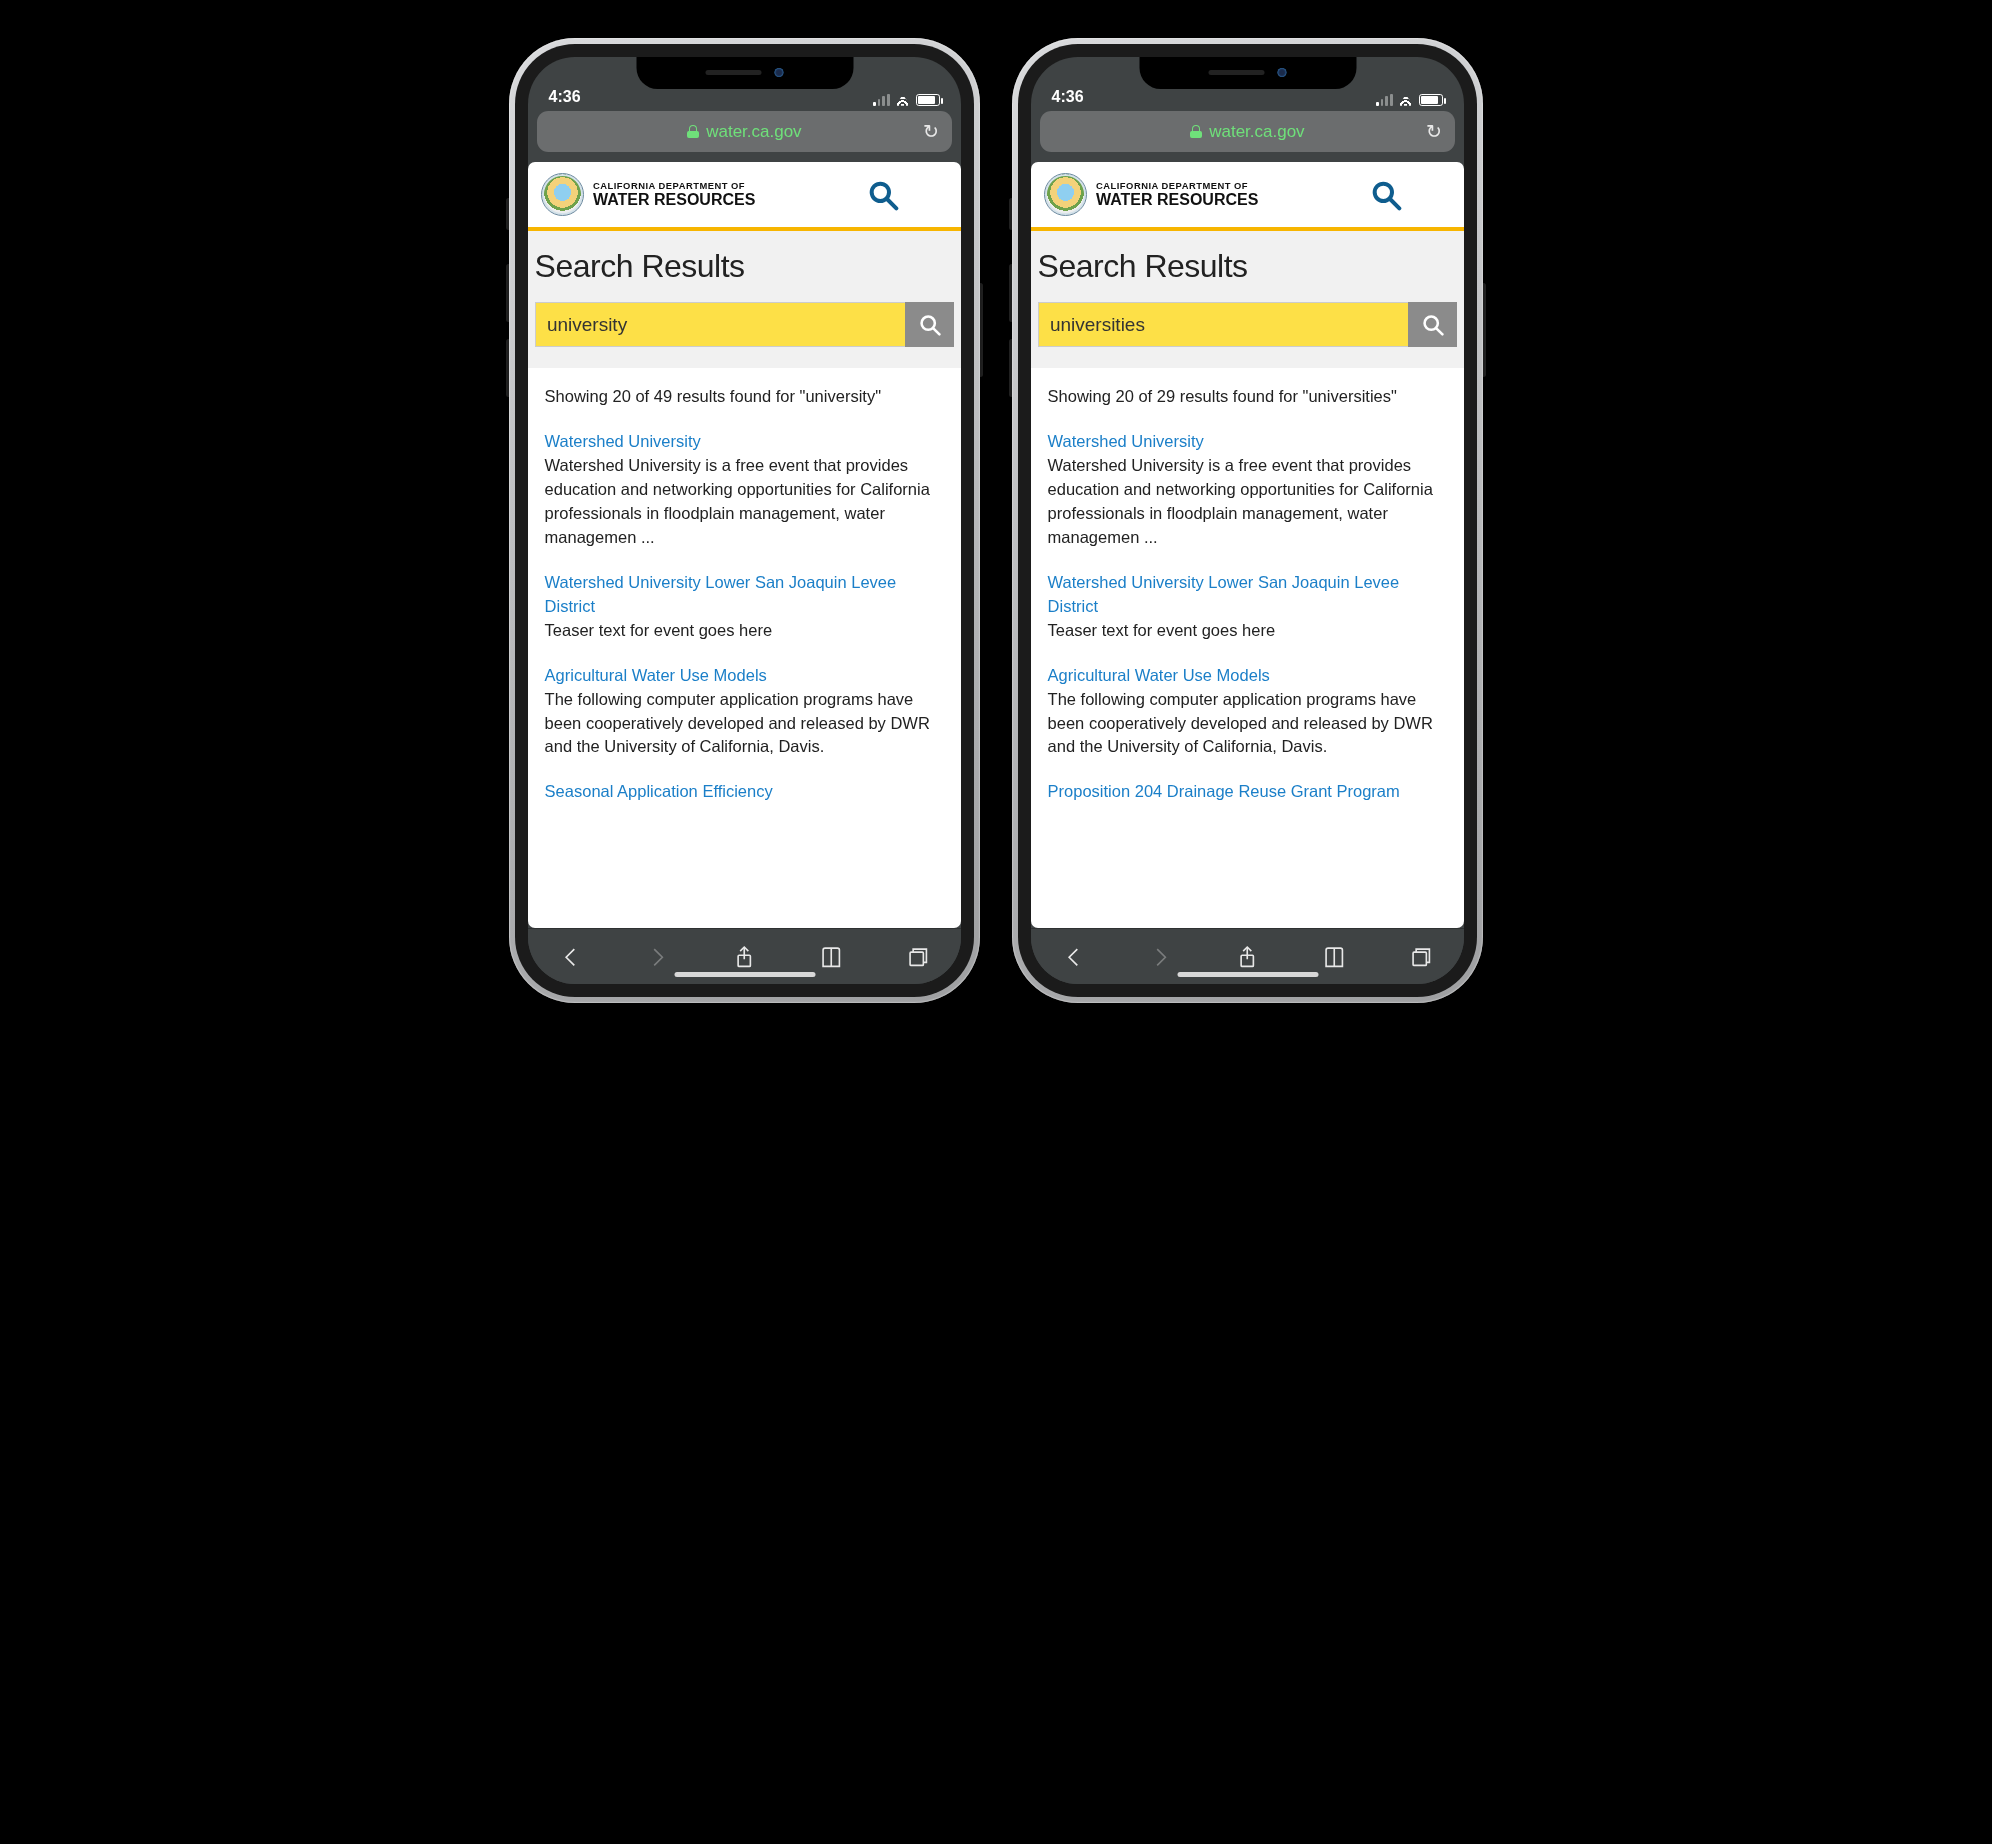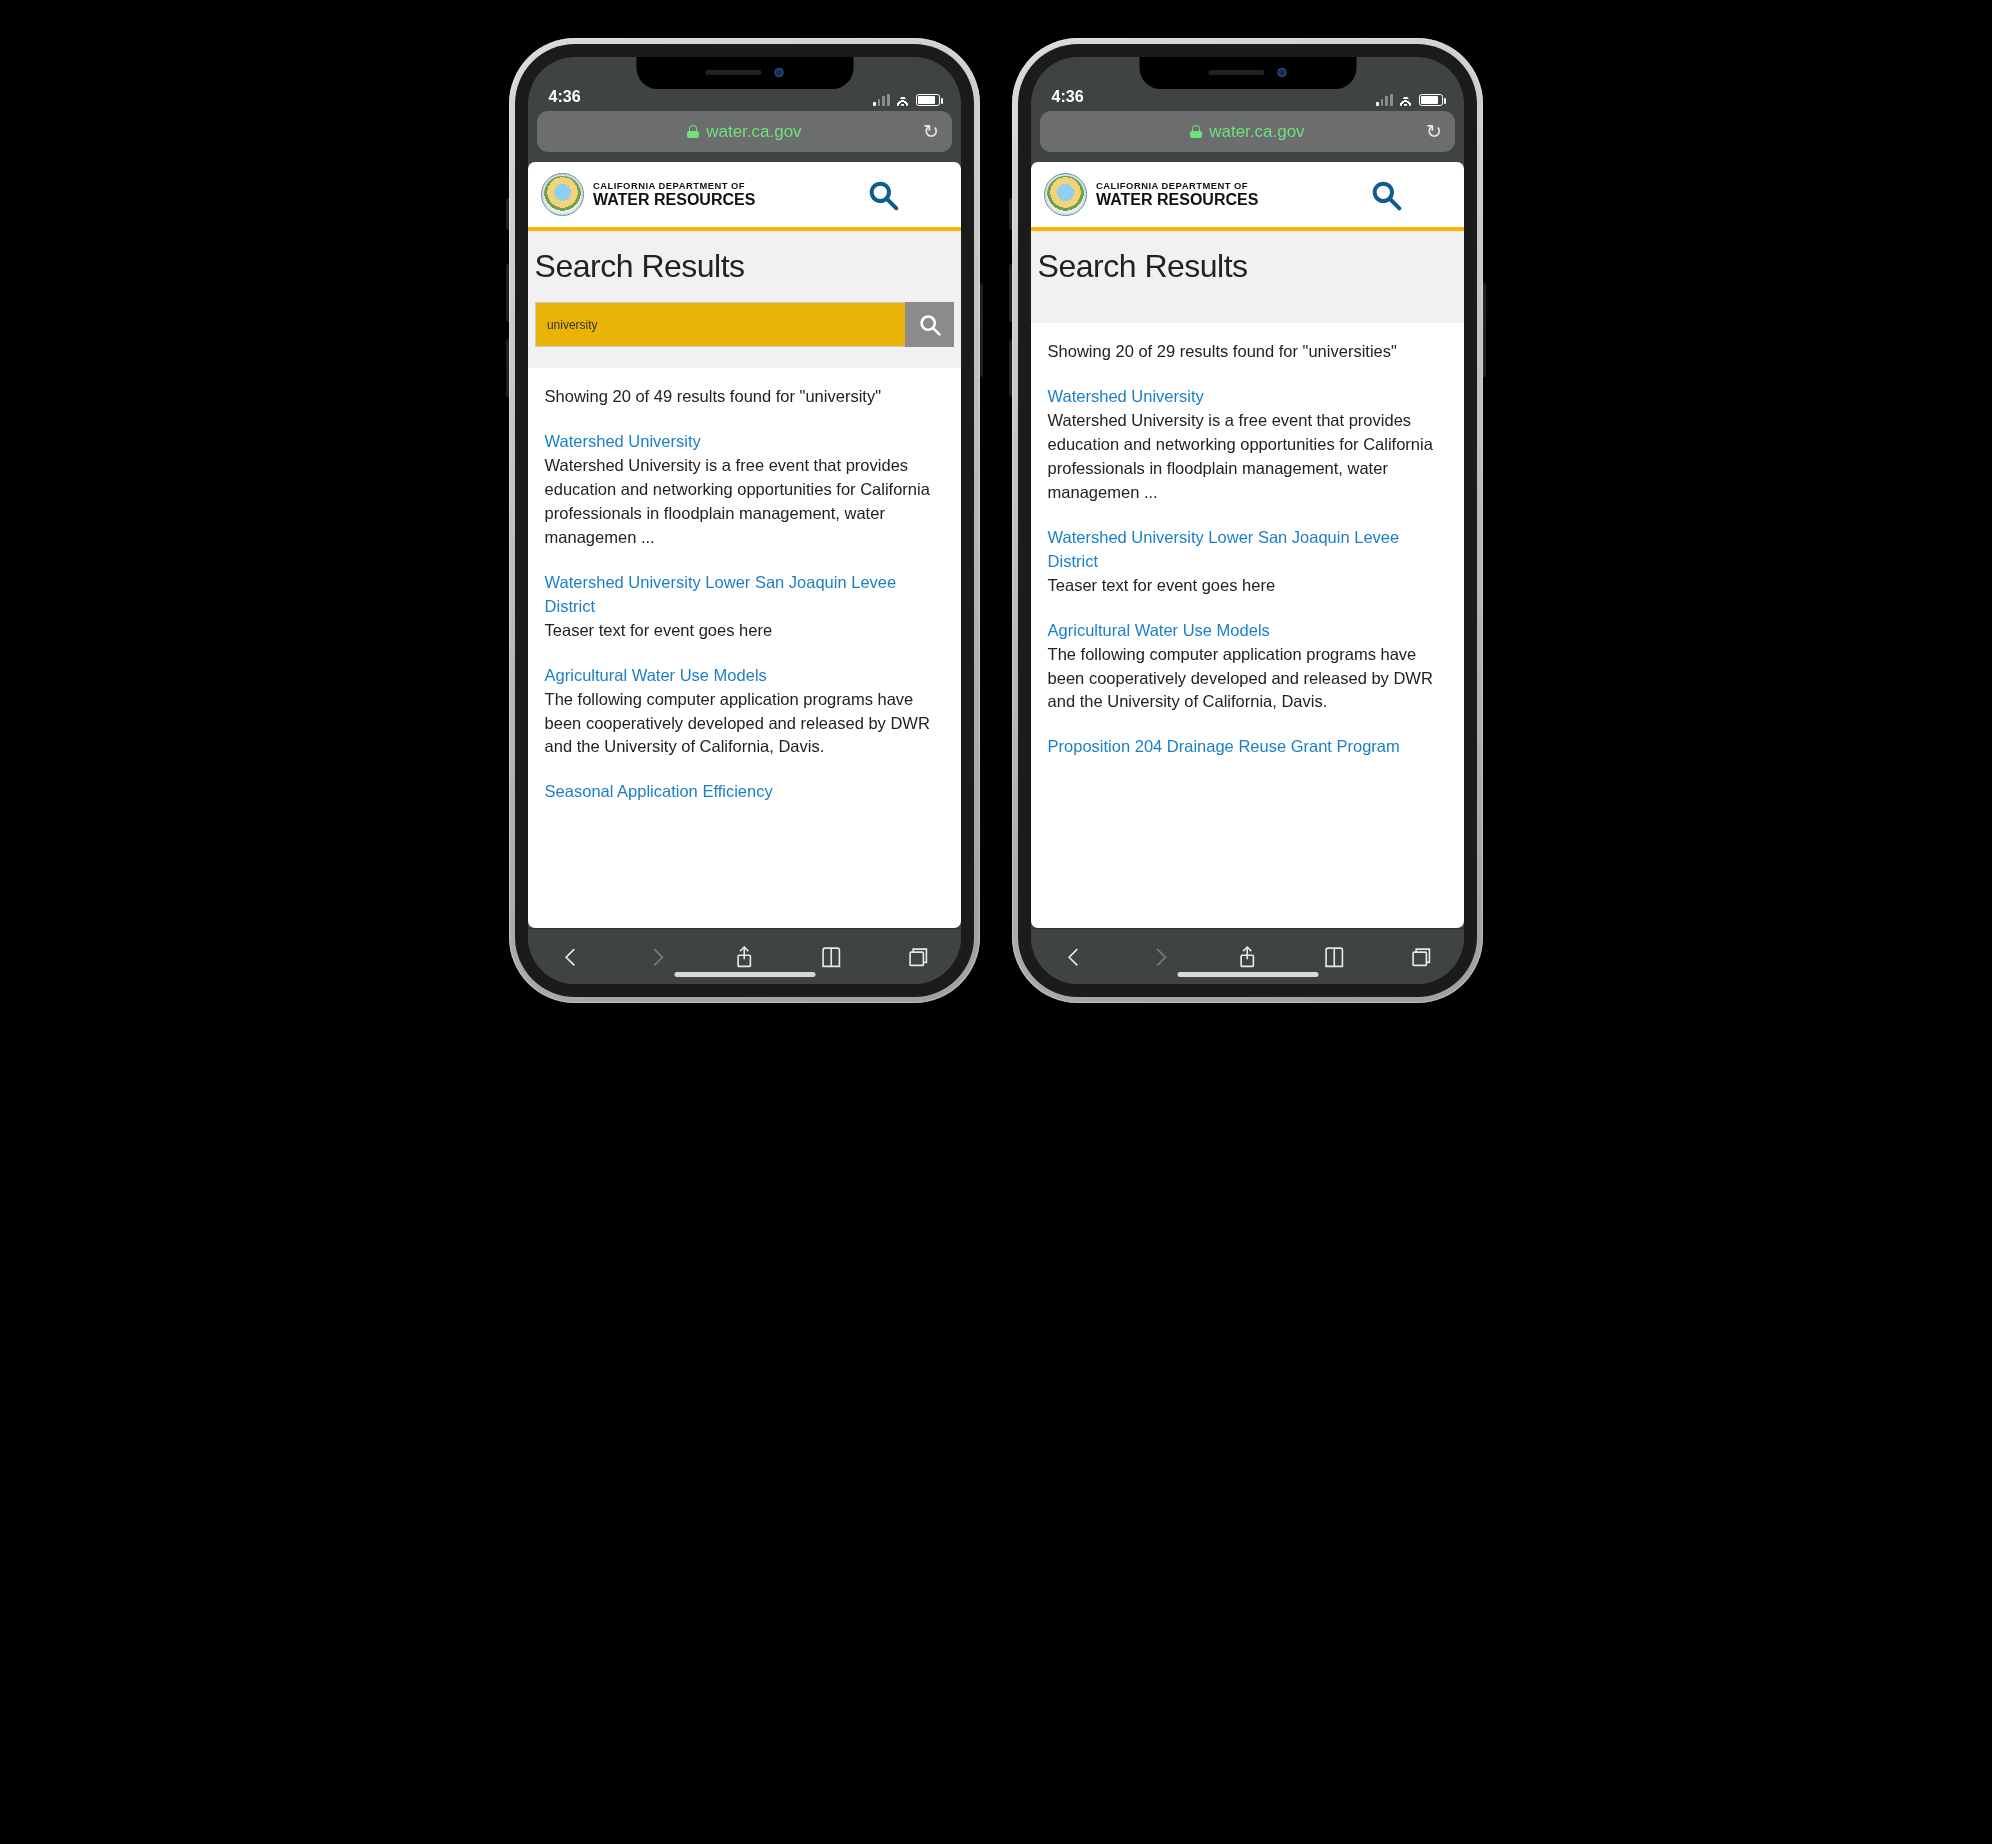--- a/index.html
+++ b/index.html
@@ -117,21 +117,21 @@
   .brand .big { font-size:16px; font-weight:800; color:#111;}
   .hicon { color:#0f5d8e; display:flex; align-items:center; justify-content:center;}
   .hicon.search svg{ width:32px; height:32px;}
   .hicon.menu { width:40px;}
   .hicon.menu div{ height:4.7px; background:#0f5d8e; border-radius:1.9px; margin:3.8px 0;}
 
   .grayband { background:#f1f1f1; padding: 17px 7px 21px;}
   .title { font-size:32px; font-weight:500; color:#222; margin-bottom:17px; letter-spacing:-0.5px;}
   .sbox { display:flex; }
   .sbox input {
-    flex:1; height:45px; border:0.9px solid #ccc; border-right:none; padding:0 11.3px; font-size:12px; color:#333; background:#eab308;
+    flex:1; height:45px; border:0.9px solid #ccc; border-right:none; padding:0 11.3px; font-size:19px; color:#333; background:#fde047;
   }
   .sbox button {
     width:49px; height:45px; border:none; background:#8b8b8b; color:#fff; display:flex;align-items:center;justify-content:center;cursor:pointer;
   }
   .sbox button svg{width:24.5px;height:24.5px;}
 
   .results { padding: 17px 17px 0; font-size:16.5px; color:#222; line-height:1.45; overflow:hidden; flex:1;}
   .summary { margin-bottom: 21px;}
   .hit { margin-bottom:21px;}
   .hit a { color:#1b7fc8; text-decoration:none;}
@@ -317,20 +317,29 @@
             </div>
             <div class="hicon menu">
                   <div></div>
                   <div></div>
                   <div></div>
                 </div>
           </div>
 
           <div class="grayband">
             <div class="title">Search Results</div>
+            <div class="sbox">
+              <input type="text" value="universities" style="">
+              <button>
+                <svg viewBox="0 0 24 24">
+                      <circle cx="10" cy="10" r="6.5" fill="none" stroke="#fff" stroke-width="2.5"></circle>
+                      <line x1="15" y1="15" x2="21" y2="21" stroke="#fff" stroke-width="2.5" stroke-linecap="round"></line>
+                    </svg>
+              </button>
+            </div>
           </div>
 
           <div class="results">
             <div class="summary">Showing 20 of 29 results found for "universities"</div>
             <div class="hit"><a href="#">Watershed University</a><p>Watershed University is a free event that provides education and networking opportunities for California professionals in floodplain management, water managemen ...</p></div>
             <div class="hit"><a href="#">Watershed University Lower San Joaquin Levee District</a><p>Teaser text for event goes here</p></div>
             <div class="hit"><a href="#">Agricultural Water Use Models</a><p>The following computer application programs have been cooperatively developed and released by DWR and the University of California, Davis.</p></div>
             <div class="hit"><a href="#">Proposition 204 Drainage Reuse Grant Program</a></div>
           </div>
         </div>

